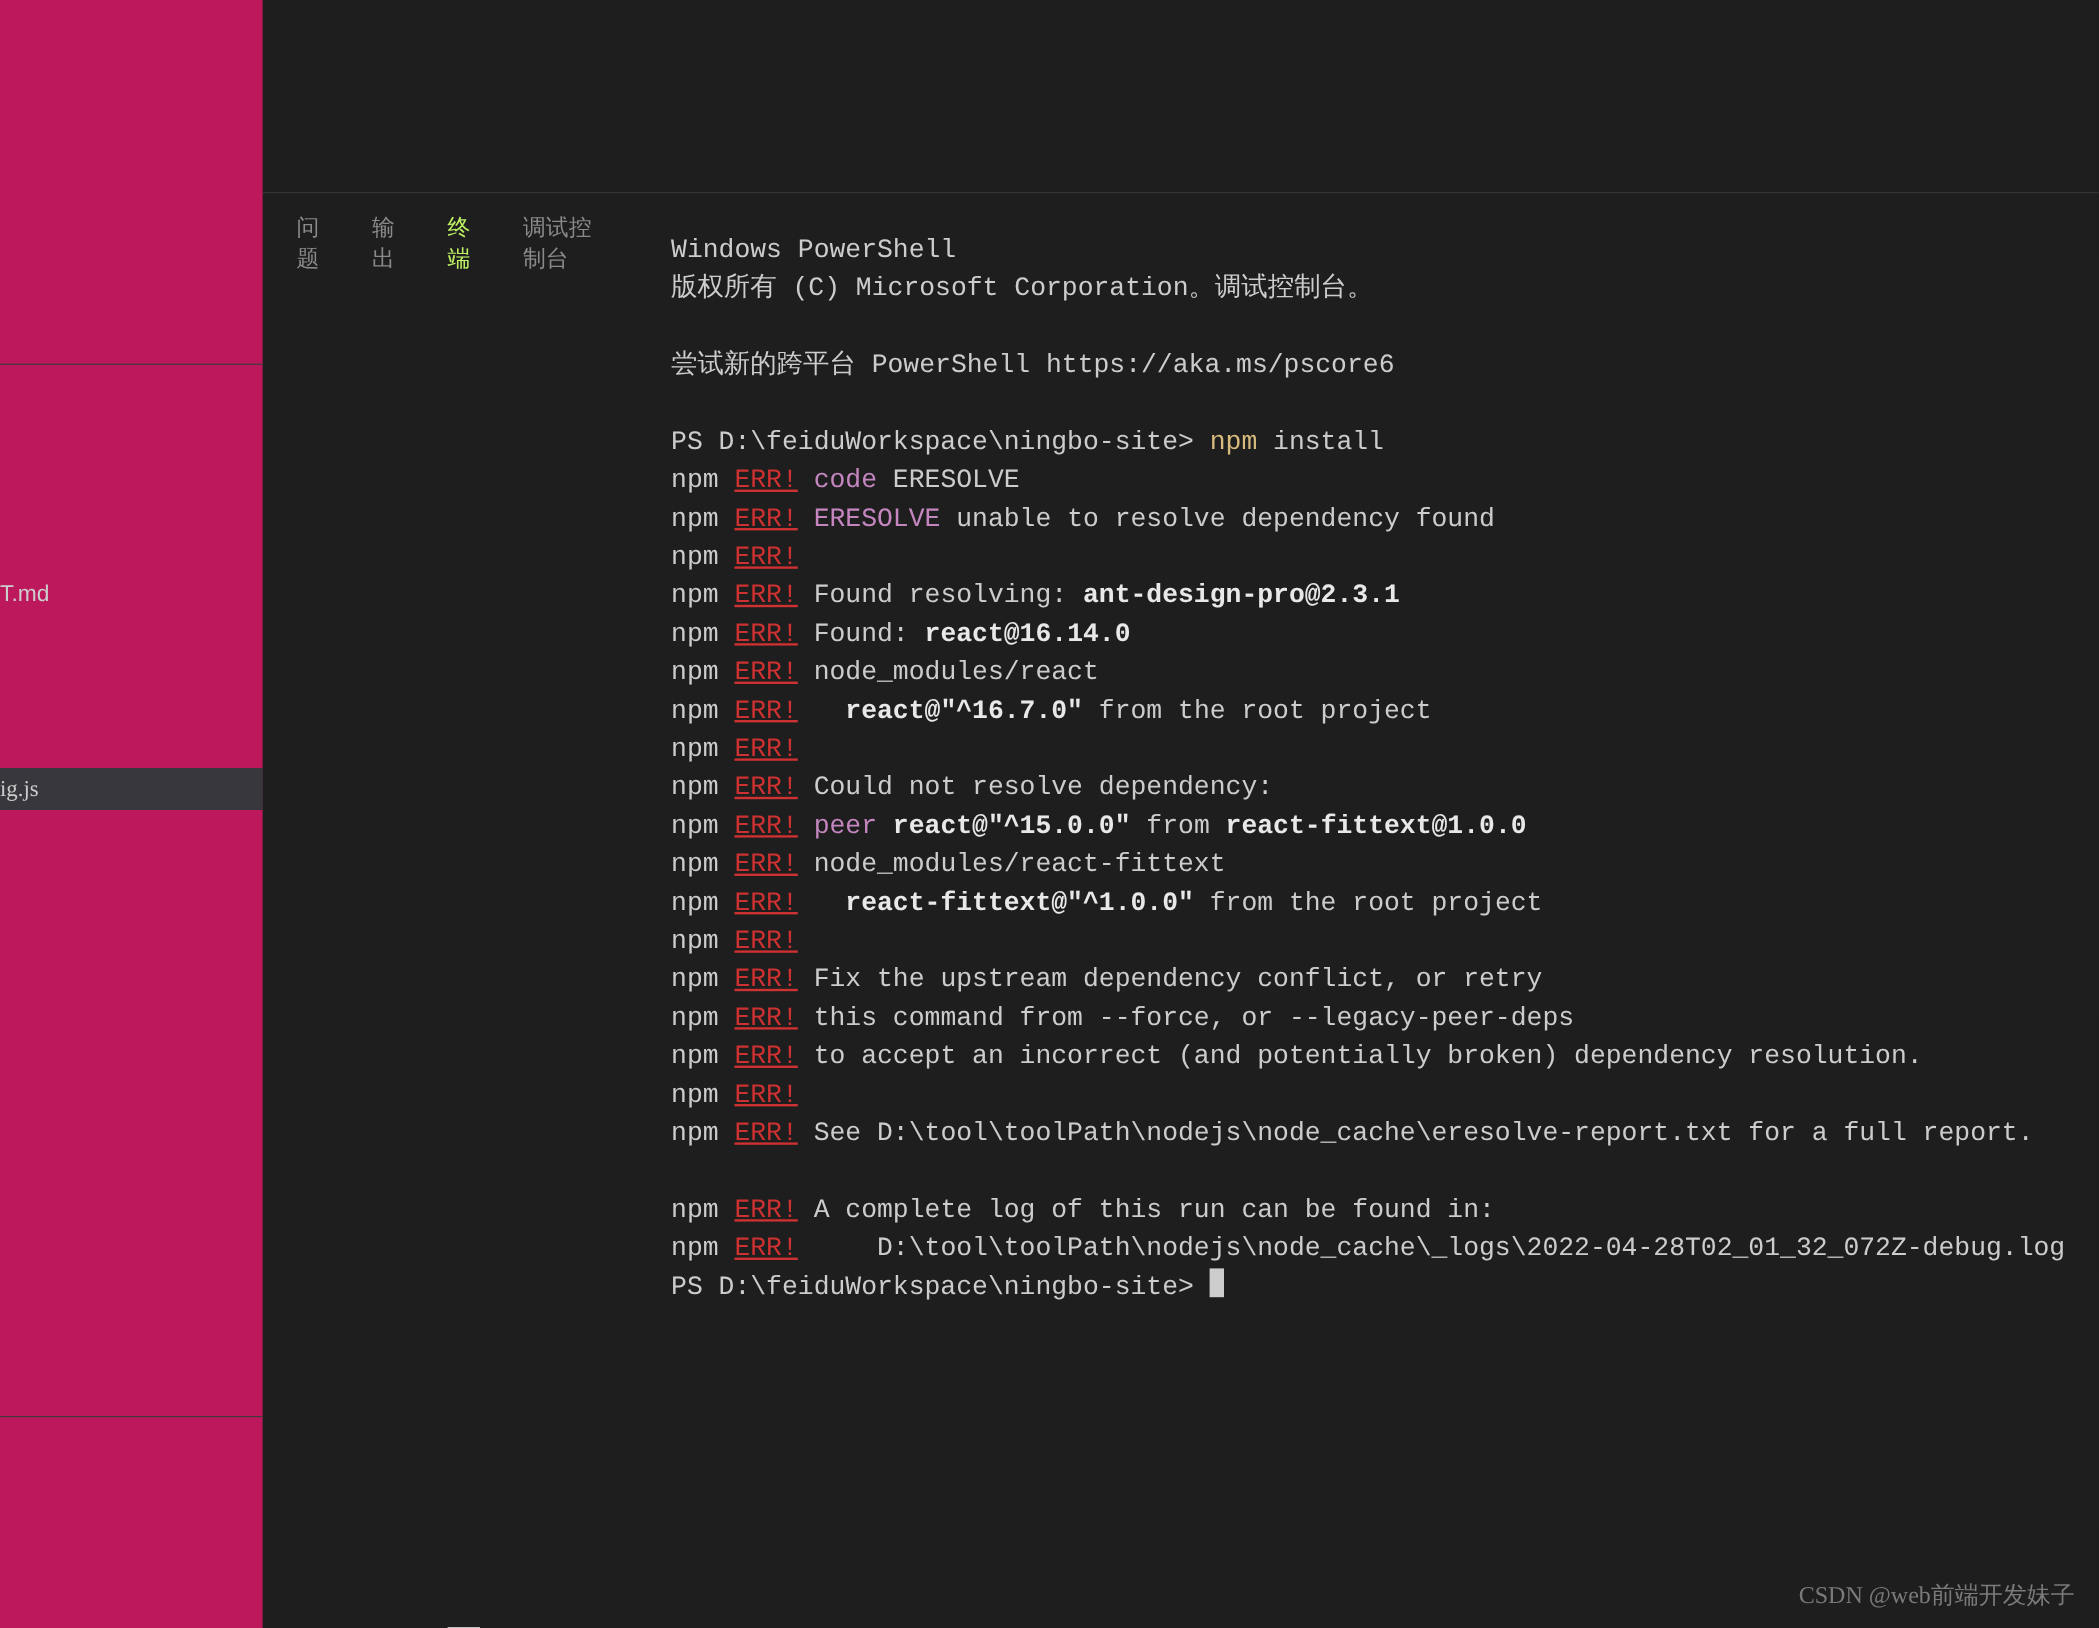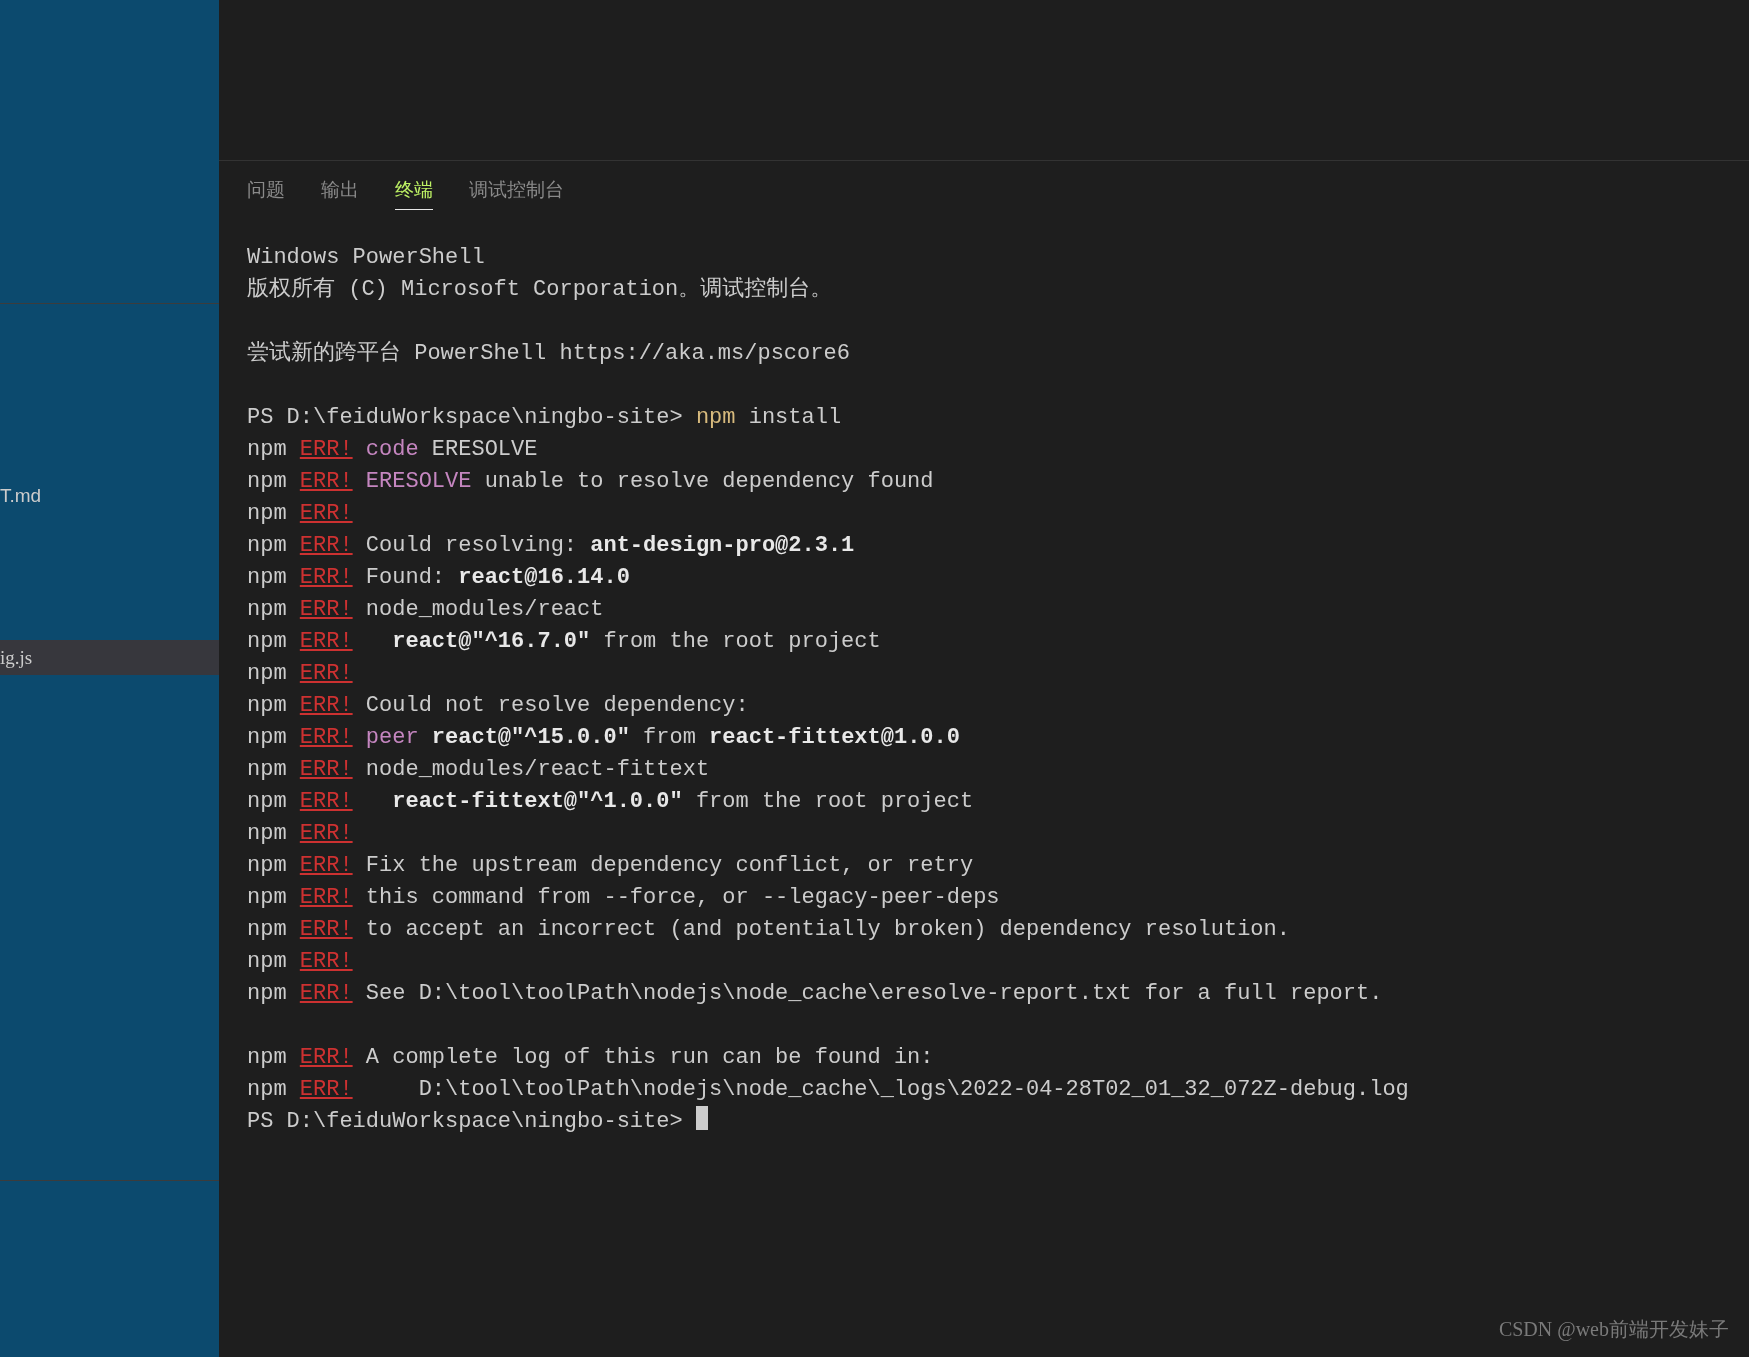--- a/index.html
+++ b/index.html
@@ -13,21 +13,21 @@
     overflow: hidden;
   }
   .root {
     display: flex;
     width: 100%;
     height: 100%;
   }
   .sidebar {
     width: 219px;
     flex: 0 0 219px;
-    background: #0c4a6e;
+    background: #be185d;
     height: 100%;
     position: relative;
     font-family: -apple-system, "Segoe UI", sans-serif;
     font-size: 19px;
     color: #cccccc;
   }
   .sidebar .tree-item {
     height: 35px;
     display: flex;
     align-items: center;
@@ -47,21 +47,21 @@
     background: #1e1e1e;
     position: relative;
   }
   .editor-zone {
     flex: 0 0 160px;
     border-bottom: 1px solid #333333;
   }
   .panel-zone {
     flex: 1;
     display: flex;
-    flex-direction: column;
+    flex-direction: row;
   }
   .panel-tabs {
     display: flex;
     gap: 36px;
     padding: 16px 28px 0 28px;
     font-family: -apple-system, "Segoe UI", "Microsoft YaHei", sans-serif;
     font-size: 19px;
     color: #8a8a8a;
   }
   .panel-tab {
@@ -127,21 +127,21 @@
 
       <div class="terminal-body"><span>Windows PowerShell</span>
 <span>版权所有 (C) Microsoft Corporation。调试控制台。</span>
 
 <span>尝试新的跨平台 PowerShell https://aka.ms/pscore6</span>
 
 <span>PS D:\feiduWorkspace\ningbo-site&gt; </span><span class="c-yellow">npm</span><span> install</span>
 <span>npm </span><span class="c-red">ERR!</span> <span class="c-magenta">code</span><span> ERESOLVE</span>
 <span>npm </span><span class="c-red">ERR!</span> <span class="c-magenta">ERESOLVE</span><span> unable to resolve dependency found</span>
 <span>npm </span><span class="c-red">ERR!</span>
-<span>npm </span><span class="c-red">ERR!</span><span> Could resolving: </span><span class="c-bold">ant-design-pro@2.3.1</span>
+<span>npm </span><span class="c-red">ERR!</span><span> Found resolving: </span><span class="c-bold">ant-design-pro@2.3.1</span>
 <span>npm </span><span class="c-red">ERR!</span><span> Found: </span><span class="c-bold">react@16.14.0</span>
 <span>npm </span><span class="c-red">ERR!</span><span> node_modules/react</span>
 <span>npm </span><span class="c-red">ERR!</span><span>   </span><span class="c-bold">react@"^16.7.0"</span><span> from the root project</span>
 <span>npm </span><span class="c-red">ERR!</span>
 <span>npm </span><span class="c-red">ERR!</span><span> Could not resolve dependency:</span>
 <span>npm </span><span class="c-red">ERR!</span><span> </span><span class="c-magenta">peer</span> <span class="c-bold">react@"^15.0.0"</span><span> from </span><span class="c-bold">react-fittext@1.0.0</span>
 <span>npm </span><span class="c-red">ERR!</span><span> node_modules/react-fittext</span>
 <span>npm </span><span class="c-red">ERR!</span><span>   </span><span class="c-bold">react-fittext@"^1.0.0"</span><span> from the root project</span>
 <span>npm </span><span class="c-red">ERR!</span>
 <span>npm </span><span class="c-red">ERR!</span><span> Fix the upstream dependency conflict, or retry</span>

